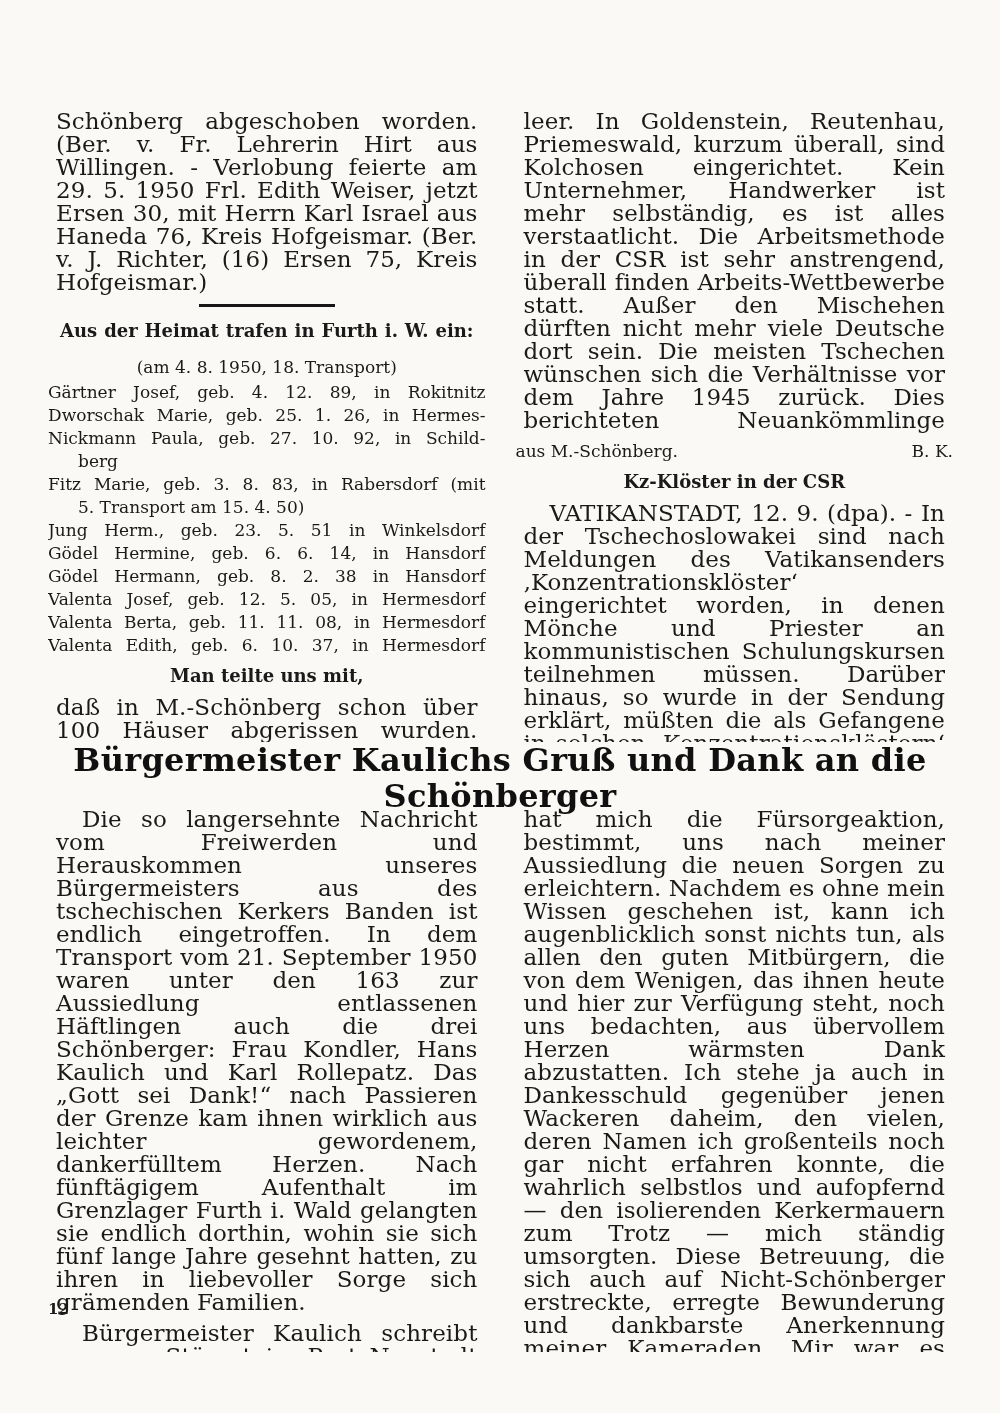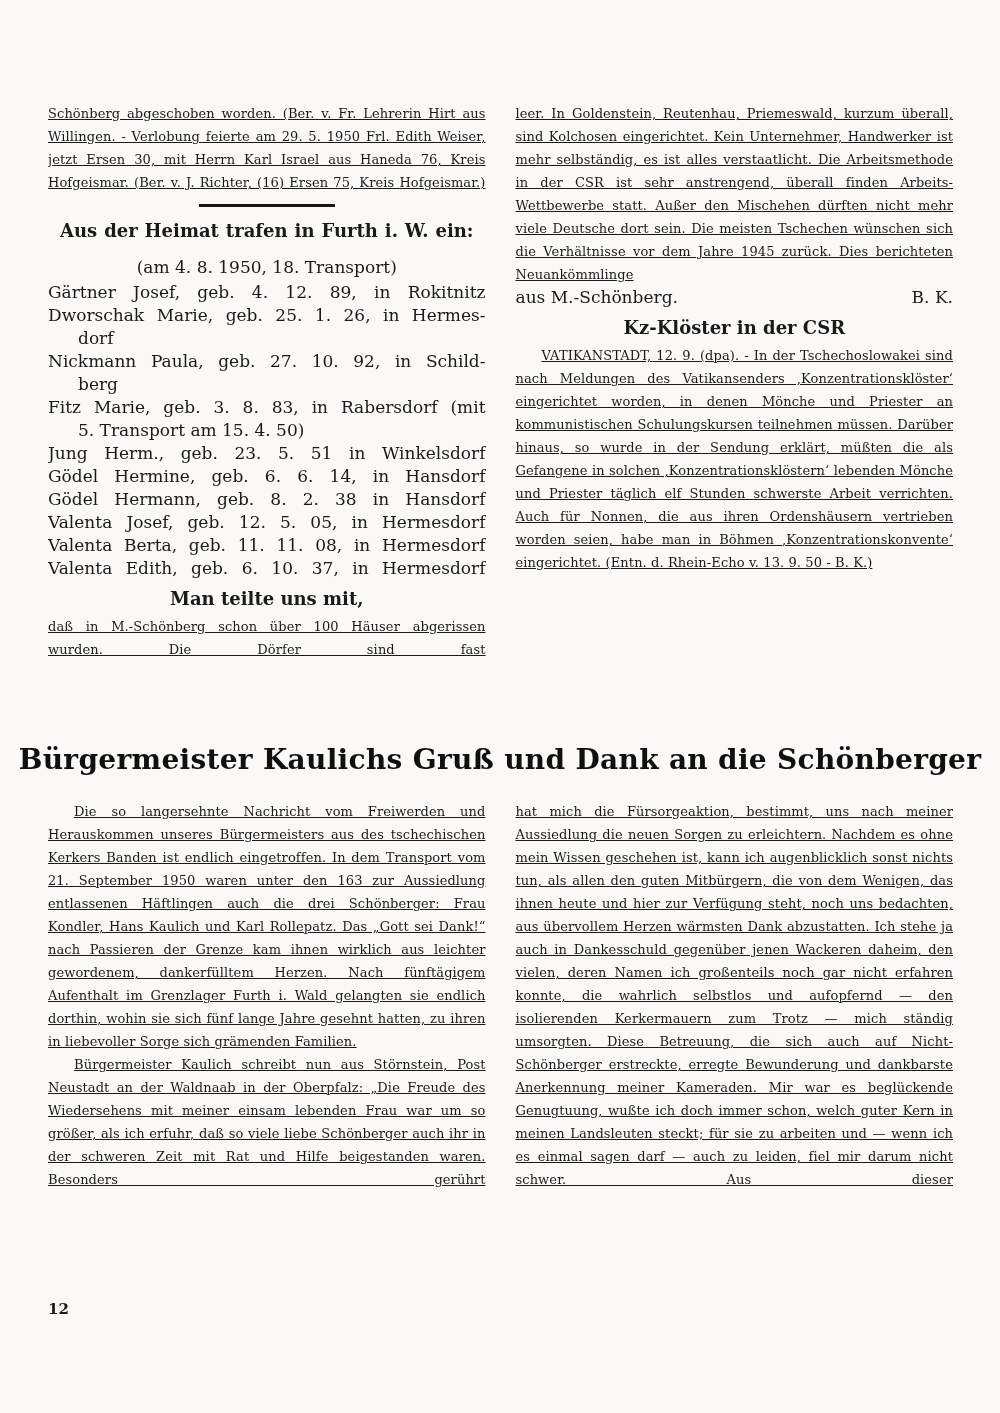--- a/index.html
+++ b/index.html
@@ -8,55 +8,54 @@
     background:#faf9f5;
     color:#1a1a1a;
     font-family:"DejaVu Serif","Liberation Serif",serif;
     position:relative;
     overflow:hidden;
   }
   .col{flex:1;min-width:0;}
   .section{position:absolute;left:48px;right:47px;display:flex;gap:30px;overflow:hidden;}
   #top-section{top:102px;height:640px;}
   #bottom-section{top:800px;height:552px;}
-  p{margin:0;font-size:13px;line-height:23px;text-align:justify;letter-spacing:.1px;text-decoration:underline;}
+  p{margin:8px;font-size:23px;line-height:23px;text-align:justify;letter-spacing:.1px;}
   p.cont{text-align-last:justify;}
   p.ind{text-indent:26px;}
   .divider{width:136px;border-top:3px solid #161616;margin:10px auto 9px auto;}
   .col-heading{font-size:18px;font-weight:bold;line-height:24px;margin:12px;text-align:justify;text-align-last:justify;}
   .col-subheading{font-size:17px;line-height:24px;text-align:center;margin:0 0 2px 0;}
   .centered-heading{font-size:18px;font-weight:bold;line-height:24px;text-align:center;margin:7px 0 4px 0;}
   .arr-line{font-size:17px;line-height:23px;white-space:nowrap;overflow:hidden;}
   .arr-line.stretch{white-space:normal;text-align:justify;text-align-last:justify;}
   .arr-line.indent{padding-left:30px;}
   .signoff{display:flex;justify-content:space-between;font-size:17px;line-height:23px;}
   #feature-headline{
     position:absolute;top:742px;left:0;width:100%;
-    text-align:center;font-size:28px;font-weight:bold;letter-spacing:.3px;
+    text-align:center;font-size:32px;font-weight:bold;letter-spacing:.3px;
     margin:0;line-height:36px;color:#101010;
   }
   #page-number{
     position:absolute;left:48px;top:1300px;
     font-size:15px;font-weight:bold;
   }
 </style>
 </head>
 <body>
 
 <div id="top-section" class="section">
 
   <div class="col">
     <p class="cont">Schönberg abgeschoben worden. (Ber. v. Fr. Lehrerin Hirt aus Willingen. - Verlobung feierte am 29. 5. 1950 Frl. Edith Weiser, jetzt Ersen 30, mit Herrn Karl Israel aus Haneda 76, Kreis Hofgeismar. (Ber. v. J. Richter, (16) Ersen 75, Kreis Hofgeismar.)</p>
     <div class="divider"></div>
     <h2 class="col-heading">Aus der Heimat trafen in Furth i. W. ein:</h2>
     <div class="col-subheading">(am 4. 8. 1950, 18. Transport)</div>
     <div>
       <div class="arr-line stretch">Gärtner Josef, geb. 4. 12. 89, in Rokitnitz</div>
       <div class="arr-line stretch">Dworschak Marie, geb. 25. 1. 26, in Hermes-</div>
-      <div class="arr-line indent">dorf</div>
       <div class="arr-line stretch">Nickmann Paula, geb. 27. 10. 92, in Schild-</div>
       <div class="arr-line indent">berg</div>
       <div class="arr-line stretch">Fitz Marie, geb. 3. 8. 83, in Rabersdorf (mit</div>
       <div class="arr-line indent">5. Transport am 15. 4. 50)</div>
       <div class="arr-line stretch">Jung Herm., geb. 23. 5. 51 in Winkelsdorf</div>
       <div class="arr-line stretch">Gödel Hermine, geb. 6. 6. 14, in Hansdorf</div>
       <div class="arr-line stretch">Gödel Hermann, geb. 8. 2. 38 in Hansdorf</div>
       <div class="arr-line stretch">Valenta Josef, geb. 12. 5. 05, in Hermesdorf</div>
       <div class="arr-line stretch">Valenta Berta, geb. 11. 11. 08, in Hermesdorf</div>
       <div class="arr-line stretch">Valenta Edith, geb. 6. 10. 37, in Hermesdorf</div>

